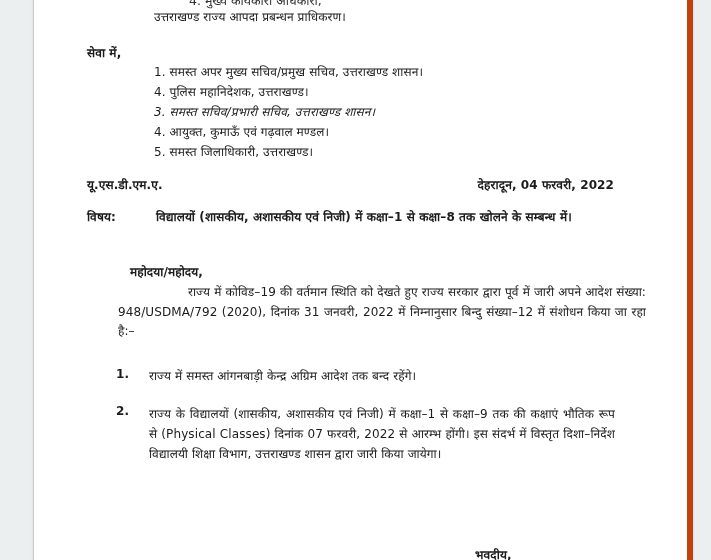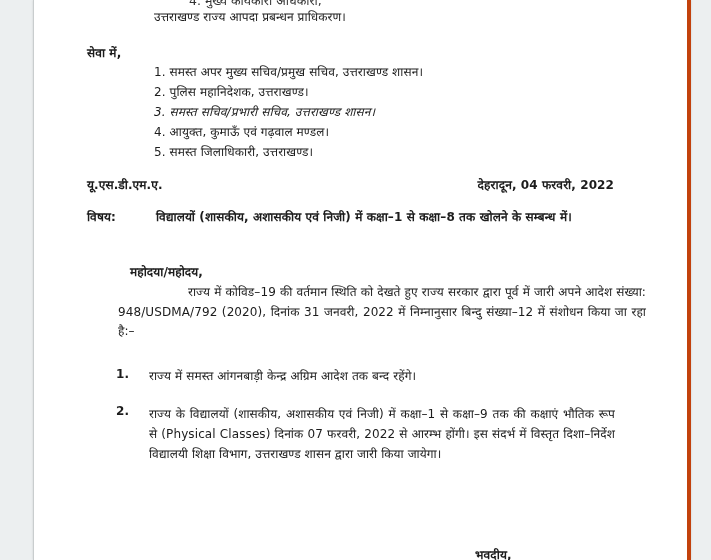--- a/index.html
+++ b/index.html
@@ -7,21 +7,21 @@
     width:711px; height:560px; overflow:hidden;
     background:#eceff0;
     font-family: "DejaVu Sans", "Liberation Sans", sans-serif;
     color:#1c1c1c;
     position:relative;
   }
   .page {
     position:absolute; left:33px; top:0; width:653px; height:560px;
     background:#ffffff;
     border-left:1px solid #c9cdce;
-    border-right:4px solid #c2410c;
+    border-right:6px solid #c2410c;
     box-shadow: 0 0 2px rgba(0,0,0,0.12);
   }
   .abs { position:absolute; white-space:nowrap; }
   .bold { font-weight:bold; }
   .cut {
     position:absolute; left:155px; top:-8px; font-size:12.5px; color:#333;
     clip-path: inset(8px 0 0 0);
   }
   .line { font-size:12px; letter-spacing:0.1px; }
   .justify { text-align:justify; text-align-last:left; white-space:normal; }
@@ -31,21 +31,21 @@
 
 <div class="page">
 
   <div class="cut">4. मुख्य कार्यकारी अधिकारी,</div>
   <div class="abs line" style="left:120px; top:8px;">उत्तराखण्ड राज्य आपदा प्रबन्धन प्राधिकरण।</div>
 
   <div class="abs line bold" style="left:53px; top:44px;">सेवा में,</div>
 
   <div>
     <div class="abs line" style="left:120px; top:63px;">1. समस्त अपर मुख्य सचिव/प्रमुख सचिव, उत्तराखण्ड शासन।</div>
-    <div class="abs line" style="left:120px; top:83px;">2. पुलिस महानिदेशक, उत्तराखण्ड।</div>
+    <div class="abs line" style="left:120px; top:83px;">4. पुलिस महानिदेशक, उत्तराखण्ड।</div>
     <div class="abs line" style="left:120px; top:103px;font-style:italic;">3. समस्त सचिव/प्रभारी सचिव, उत्तराखण्ड शासन।</div>
     <div class="abs line" style="left:120px; top:123px;">4. आयुक्त, कुमाऊँ एवं गढ़वाल मण्डल।</div>
     <div class="abs line" style="left:120px; top:143px;">5. समस्त जिलाधिकारी, उत्तराखण्ड।</div>
   </div>
 
   <div class="abs line bold" style="left:53px; top:176px;">यू.एस.डी.एम.ए.</div>
   <div class="abs line bold" style="right:73px; top:176px;">देहरादून,  04 फरवरी, 2022</div>
 
   <div class="abs line bold" style="left:53px; top:208px;">विषय:</div>
   <div class="abs line bold justify" style="left:122px; top:208px; width:460px; line-height:19px;">विद्यालयों (शासकीय, अशासकीय एवं निजी) में कक्षा–1 से कक्षा–8 तक खोलने के सम्बन्ध में।</div>

